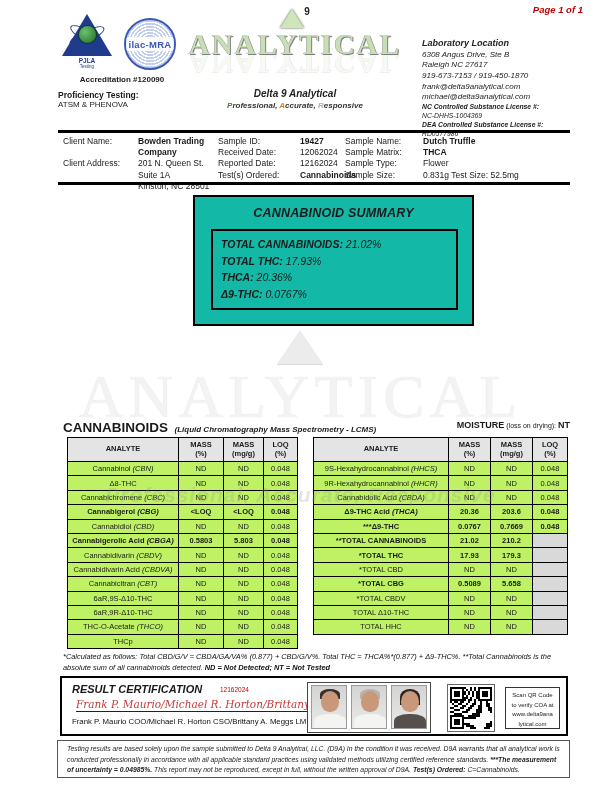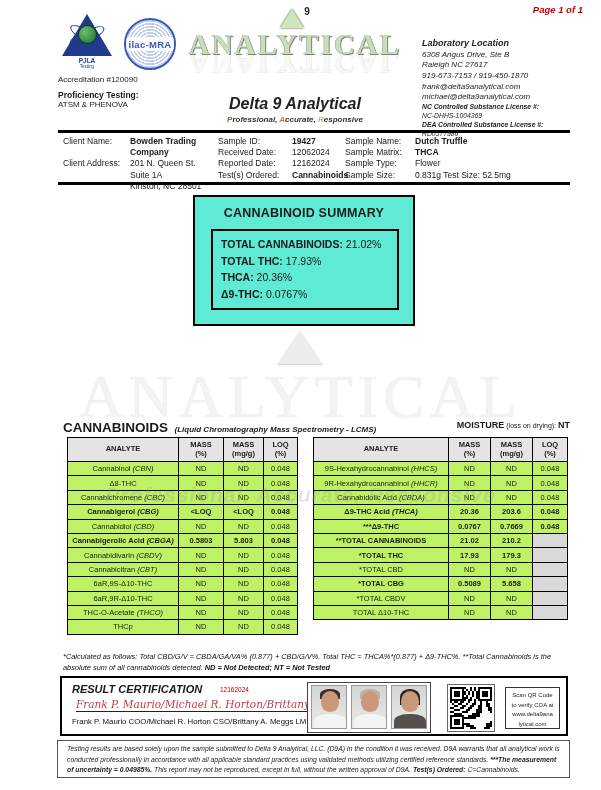--- a/index.html
+++ b/index.html
@@ -16,55 +16,55 @@
   .logo-row { display:flex; align-items:flex-start; gap:8px; }
   .pjla { width:58px; position:relative; text-align:center; }
   .pjla-tri { width:0; height:0; border-left:25px solid transparent; border-right:25px solid transparent; border-bottom:42px solid #203a8c; margin:0 auto; }
   .pjla-ball { position:absolute; left:21px; top:12px; width:17px; height:17px; border-radius:50%; background:radial-gradient(circle at 35% 35%, #6cc26c, #1d6b2a); box-shadow:0 0 0 1px #0d3d15; }
   .pjla-orbit { position:absolute; left:10px; top:16px; width:38px; height:12px; border:1.2px solid #203a8c; border-radius:50%; transform:rotate(-25deg); }
   .pjla-orbit2 { transform:rotate(30deg); }
   .pjla-name { font-size:6.5px; font-weight:bold; color:#203a8c; margin-top:1px; }
   .pjla-sub { font-size:4.5px; color:#203a8c; }
   .ilac { width:52px; height:52px; border-radius:50%; border:2px solid #3a57b5; margin-top:4px; position:relative; background:repeating-radial-gradient(circle at 50% 50%, #ffffff 0 1.5px, #c3cfef 1.5px 3px); overflow:hidden; }
   .ilac-band { position:absolute; left:0; top:17px; width:100%; height:14px; background:rgba(255,255,255,.92); display:flex; align-items:center; justify-content:center; font-weight:bold; font-size:9.5px; color:#3a57b5; letter-spacing:.3px; }
-  .accred-num { font-size:8px; font-weight:normal; text-align:left; margin-top:5px; width:128px; }
+  .accred-num { font-size:8px; font-weight:bold; text-align:center; margin-top:5px; width:128px; }
   .prof-label { font-size:8.5px; font-weight:bold; margin-top:6px; }
   .prof-val { font-size:8px; }
 
   
   .brand { left:182px; top:6px; width:226px; text-align:center; }
   .tri-row { display:flex; justify-content:center; align-items:flex-start; height:24px; }
   .brand-tri { width:0; height:0; border-left:12px solid transparent; border-right:12px solid transparent; border-bottom:19px solid #cfe6ba; filter:drop-shadow(0 0 1px #444); margin-top:3px; }
   .tri-nine { font-size:10px; font-weight:bold; color:#222; margin-top:0; }
   .brand-word { font-family:"Liberation Serif",serif; font-weight:bold; font-size:29px; letter-spacing:2px; color:#c8dfb6; text-shadow:1px 1px 0 #7f7f7f, -0.5px -0.5px 0 #9a9a9a; line-height:1; }
   .brand-reflect { transform:scaleY(-1); opacity:.15; margin-top:-4px; height:22px; overflow:hidden; }
-  .brand-sub { font-size:16px; font-weight:bold; font-style:italic; color:#222; margin-top:18px; }
+  .brand-sub { font-size:10px; font-weight:bold; font-style:italic; color:#222; margin-top:11px; }
   .brand-tag { font-size:8px; font-weight:bold; font-style:italic; color:#333; margin-top:2px; }
   .brand-tag .initial { font-weight:bold; }
 
   
   .lab { left:422px; top:38px; width:172px; font-size:8px; font-style:italic; color:#222; line-height:1.32; }
   .lab .lab-title { font-size:9px; font-weight:bold; }
   .lab .lic-label { font-size:6.8px; font-weight:bold; }
   .lab .lic-value { font-size:6.8px; }
 
   .rule { left:58px; width:512px; height:2.5px; background:#000; }
   .rule1 { top:130px; } .rule2 { top:182px; }
 
   
   .client { left:63px; top:136px; width:507px; font-size:8.5px; }
   .ccol { position:absolute; top:0; }
   .ccol0 { left:0; width:150px; } .ccol1 { left:155px; width:125px; } .ccol2 { left:282px; width:225px; }
-  .crow { display:flex; line-height:11.2px; }
+  .crow { display:flex; line-height:11.2px;gap:8px; }
   .clabel { flex:none; }
   .ccol0 .clabel { width:67px; } .ccol1 .clabel { width:74px; } .ccol2 .clabel { width:70px; }
   .cval.bold { font-weight:bold; }
 
   
-  .summary { left:193px; top:195px; width:222px; height:131px; border:2.5px solid #000; background:#5eead4; }
+  .summary { left:193px; top:195px; width:281px; height:131px; border:2.5px solid #000; background:#14b8a6;font-style:italic; }
   .summary-title { text-align:center; font-weight:bold; font-size:12.5px; margin-top:9px; letter-spacing:.2px; }
   .summary-inner { border:2px solid #000; margin:9px 14px 0 16px; padding:5px 8px 6px 8px; }
   .srow { font-size:10.5px; line-height:16.5px; }
   .slabel { font-weight:bold; }
 
   
   .wm-tri { left:277px; top:330px; width:0; height:0; border-left:23px solid transparent; border-right:23px solid transparent; border-bottom:34px solid #ececec; filter:drop-shadow(0 1px 0 #d8d8d8); }
   .wm-word { left:0; top:365px; width:601px; text-align:center; font-family:"Liberation Serif",serif; font-size:62px; letter-spacing:5px; color:#f3f3f3; text-shadow:0 0 1px #d9d9d9; line-height:1; }
   .wm-tag { left:0; top:483px; width:601px; text-align:center; font-size:21px; font-weight:bold; font-style:italic; color:rgba(150,150,150,.25); letter-spacing:1px; z-index:5; pointer-events:none; }
 
@@ -297,20 +297,26 @@
             <td class="vcell">5.803</td>
             <td class="vcell">0.048</td>
           </tr>
           <tr>
             <td class="acell">Cannabidivarin <i>(CBDV)</i></td>
             <td class="vcell">ND</td>
             <td class="vcell">ND</td>
             <td class="vcell">0.048</td>
           </tr>
           <tr>
+            <td class="acell">Cannabidivarin Acid <i>(CBDVA)</i></td>
+            <td class="vcell">ND</td>
+            <td class="vcell">ND</td>
+            <td class="vcell">0.048</td>
+          </tr>
+          <tr>
             <td class="acell">Cannabicitran <i>(CBT)</i></td>
             <td class="vcell">ND</td>
             <td class="vcell">ND</td>
             <td class="vcell">0.048</td>
           </tr>
           <tr>
             <td class="acell">6aR,9S-Δ10-THC</td>
             <td class="vcell">ND</td>
             <td class="vcell">ND</td>
             <td class="vcell">0.048</td>
@@ -402,20 +408,26 @@
             <td class="vcell graycell"></td>
           </tr>
           <tr>
             <td class="acell">*TOTAL CBDV</td>
             <td class="vcell">ND</td>
             <td class="vcell">ND</td>
             <td class="vcell graycell"></td>
           </tr>
           <tr>
             <td class="acell">TOTAL Δ10-THC</td>
+            <td class="vcell">ND</td>
+            <td class="vcell">ND</td>
+            <td class="vcell graycell"></td>
+          </tr>
+          <tr>
+            <td class="acell">TOTAL HHC</td>
             <td class="vcell">ND</td>
             <td class="vcell">ND</td>
             <td class="vcell graycell"></td>
           </tr>
         </tbody>
       </table>
     </div>
 </div>
 
 <div class="abs footnote" id="footnote"><span>*Calculated as follows:  Total CBD/G/V = CBDA/GA/VA% (0.877) + CBD/G/V%.  Total THC = THCA%*(0.877) + Δ9-THC%. **Total Cannabinoids is the absolute sum of all cannabinoids detected. </span><b>ND = Not Detected; NT = Not Tested</b></div>

